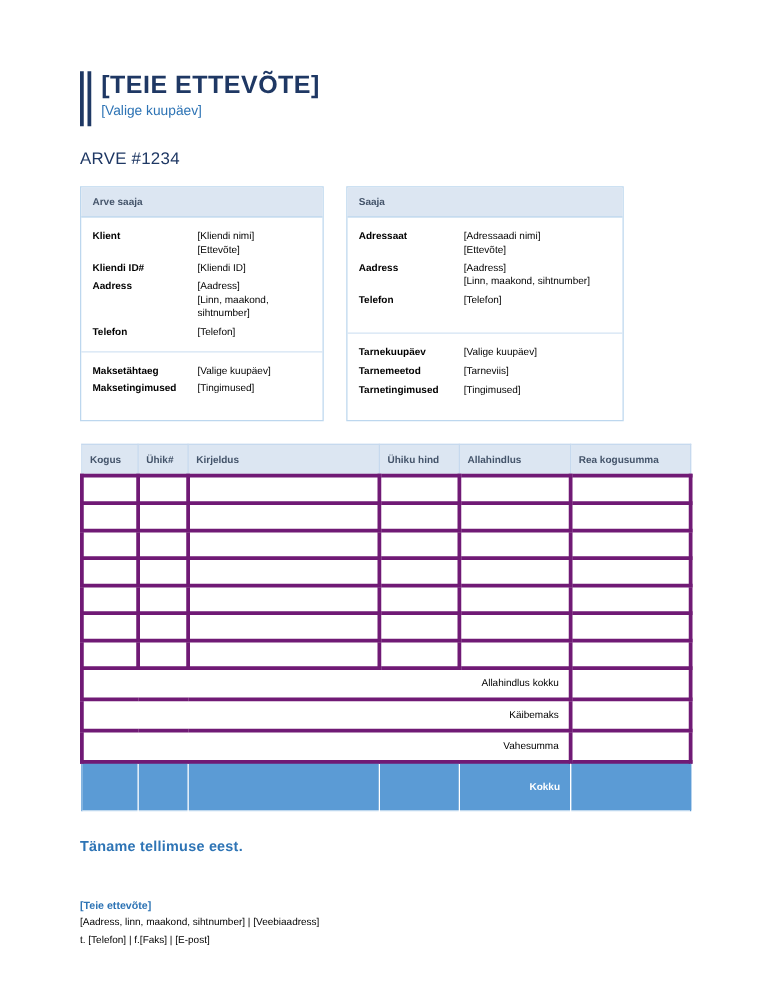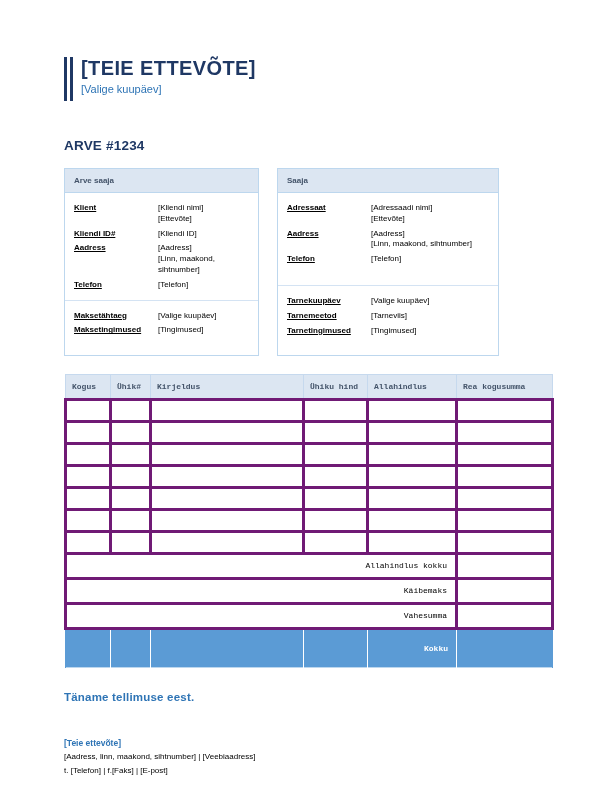--- a/index.html
+++ b/index.html
@@ -10,39 +10,39 @@
     padding: 57px 65px 0 64px; position: relative; overflow: hidden;
   }
 
   
   .brand { display: flex; align-items: stretch; min-height: 44px; }
   .brand-bars { display: flex; gap: 3px; margin-right: 8px; }
   .brand-bars .bar { width: 3px; background: #1F3864; }
   .company-name { font-size: 20px; font-weight: bold; color: #1F3864; letter-spacing: 0.4px; line-height: 1.1; }
   .doc-date { font-size: 11px; color: #2E74B5; margin-top: 4px; }
 
-  .invoice-no { margin-top: 37px; font-size: 13.5px; font-weight: bold; color: #1F3864; letter-spacing: 0.2px; }
+  .invoice-no { margin-top: 18px; font-size: 13.5px; font-weight: normal; color: #1F3864; letter-spacing: 0.2px; }
 
   
   .info-section { display: flex; gap: 18px; margin-top: 15px; }
   .info-card { border: 1px solid #bdd7ee; background: #fff; }
   .info-card.left  { width: 195px; }
   .info-card.right { width: 222px; }
   .info-header {
     background: #dce6f2; color: #44546A; font-size: 8px; font-weight: bold;
     padding: 7px 9px; border-bottom: 1px solid #bdd7ee;
   }
   .info-body { padding: 7px 9px 5px; min-height: 92px; }
   .info-body.second { border-top: 1px solid #d4e3f3; min-height: 55px; }
   .info-row { display: flex; margin: 3px 0 4px; }
-  .info-label { width: 84px; flex: 0 0 84px; font-weight: bold; font-size: 8px; line-height: 1.35; text-decoration: underline; }
+  .info-label { width: 84px; flex: 0 0 84px; font-weight: bold; font-size: 8px; line-height: 1.35; }
   .info-value { font-size: 8px; line-height: 1.35; }
 
   
-  .items { width: 100%; border-collapse: collapse; table-layout: fixed; margin-top: 18px; border: 1px solid #bdd7ee; font-family: Liberation Mono, monospace; }
+  .items { width: 100%; border-collapse: collapse; table-layout: fixed; margin-top: 18px; border: 1px solid #bdd7ee; }
   .items th {
     background: #dce6f2; color: #44546A; font-size: 8px; font-weight: bold; text-align: left;
     padding: 7px 6px; border: 1px solid #c6d9ee;
   }
   .items td { border: 3px solid #701a75; font-size: 8px; padding: 0 6px; }
   .items td.cell-empty { height: 22px; }
   .items td.total-label { text-align: right; height: 25px; padding-right: 8px; }
   .items td.total-value { height: 25px; }
   .items tr.grand td { background: #5B9BD5; border: 1px solid #ffffff; border-top: 1px solid #dce9f5; border-bottom: none; height: 39px; }
   .items tr.grand td:first-child { border-left: 1px solid #5B9BD5; }

